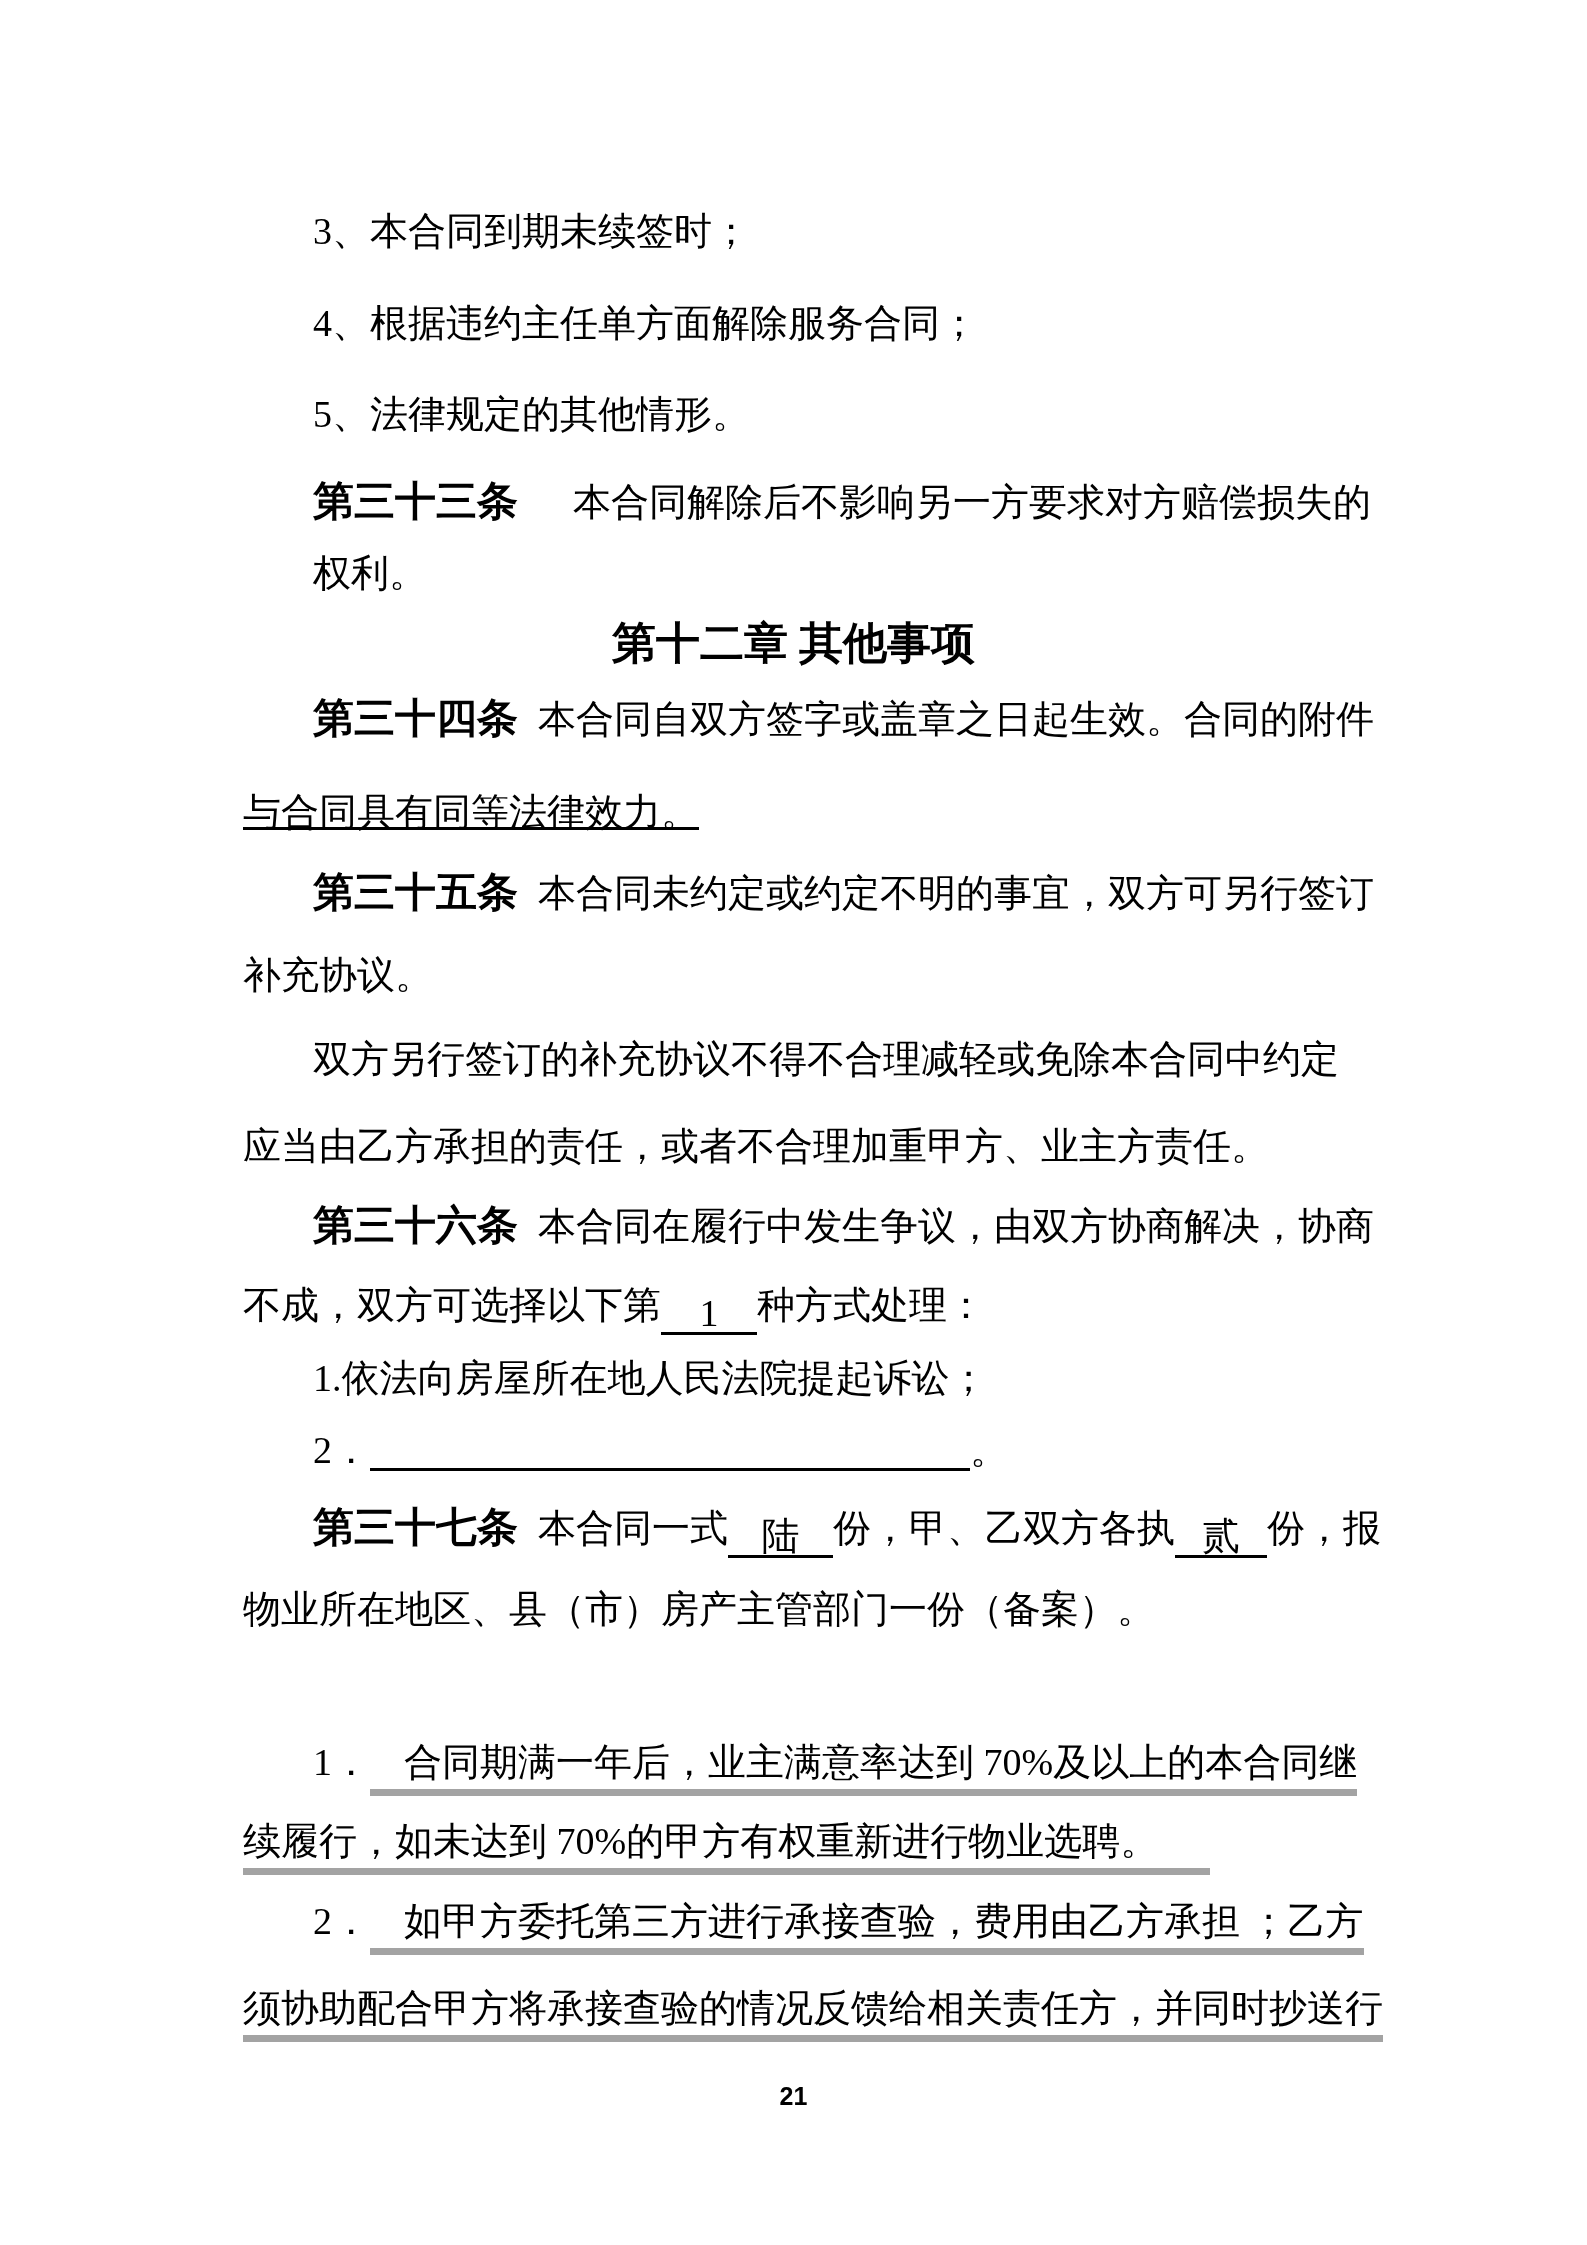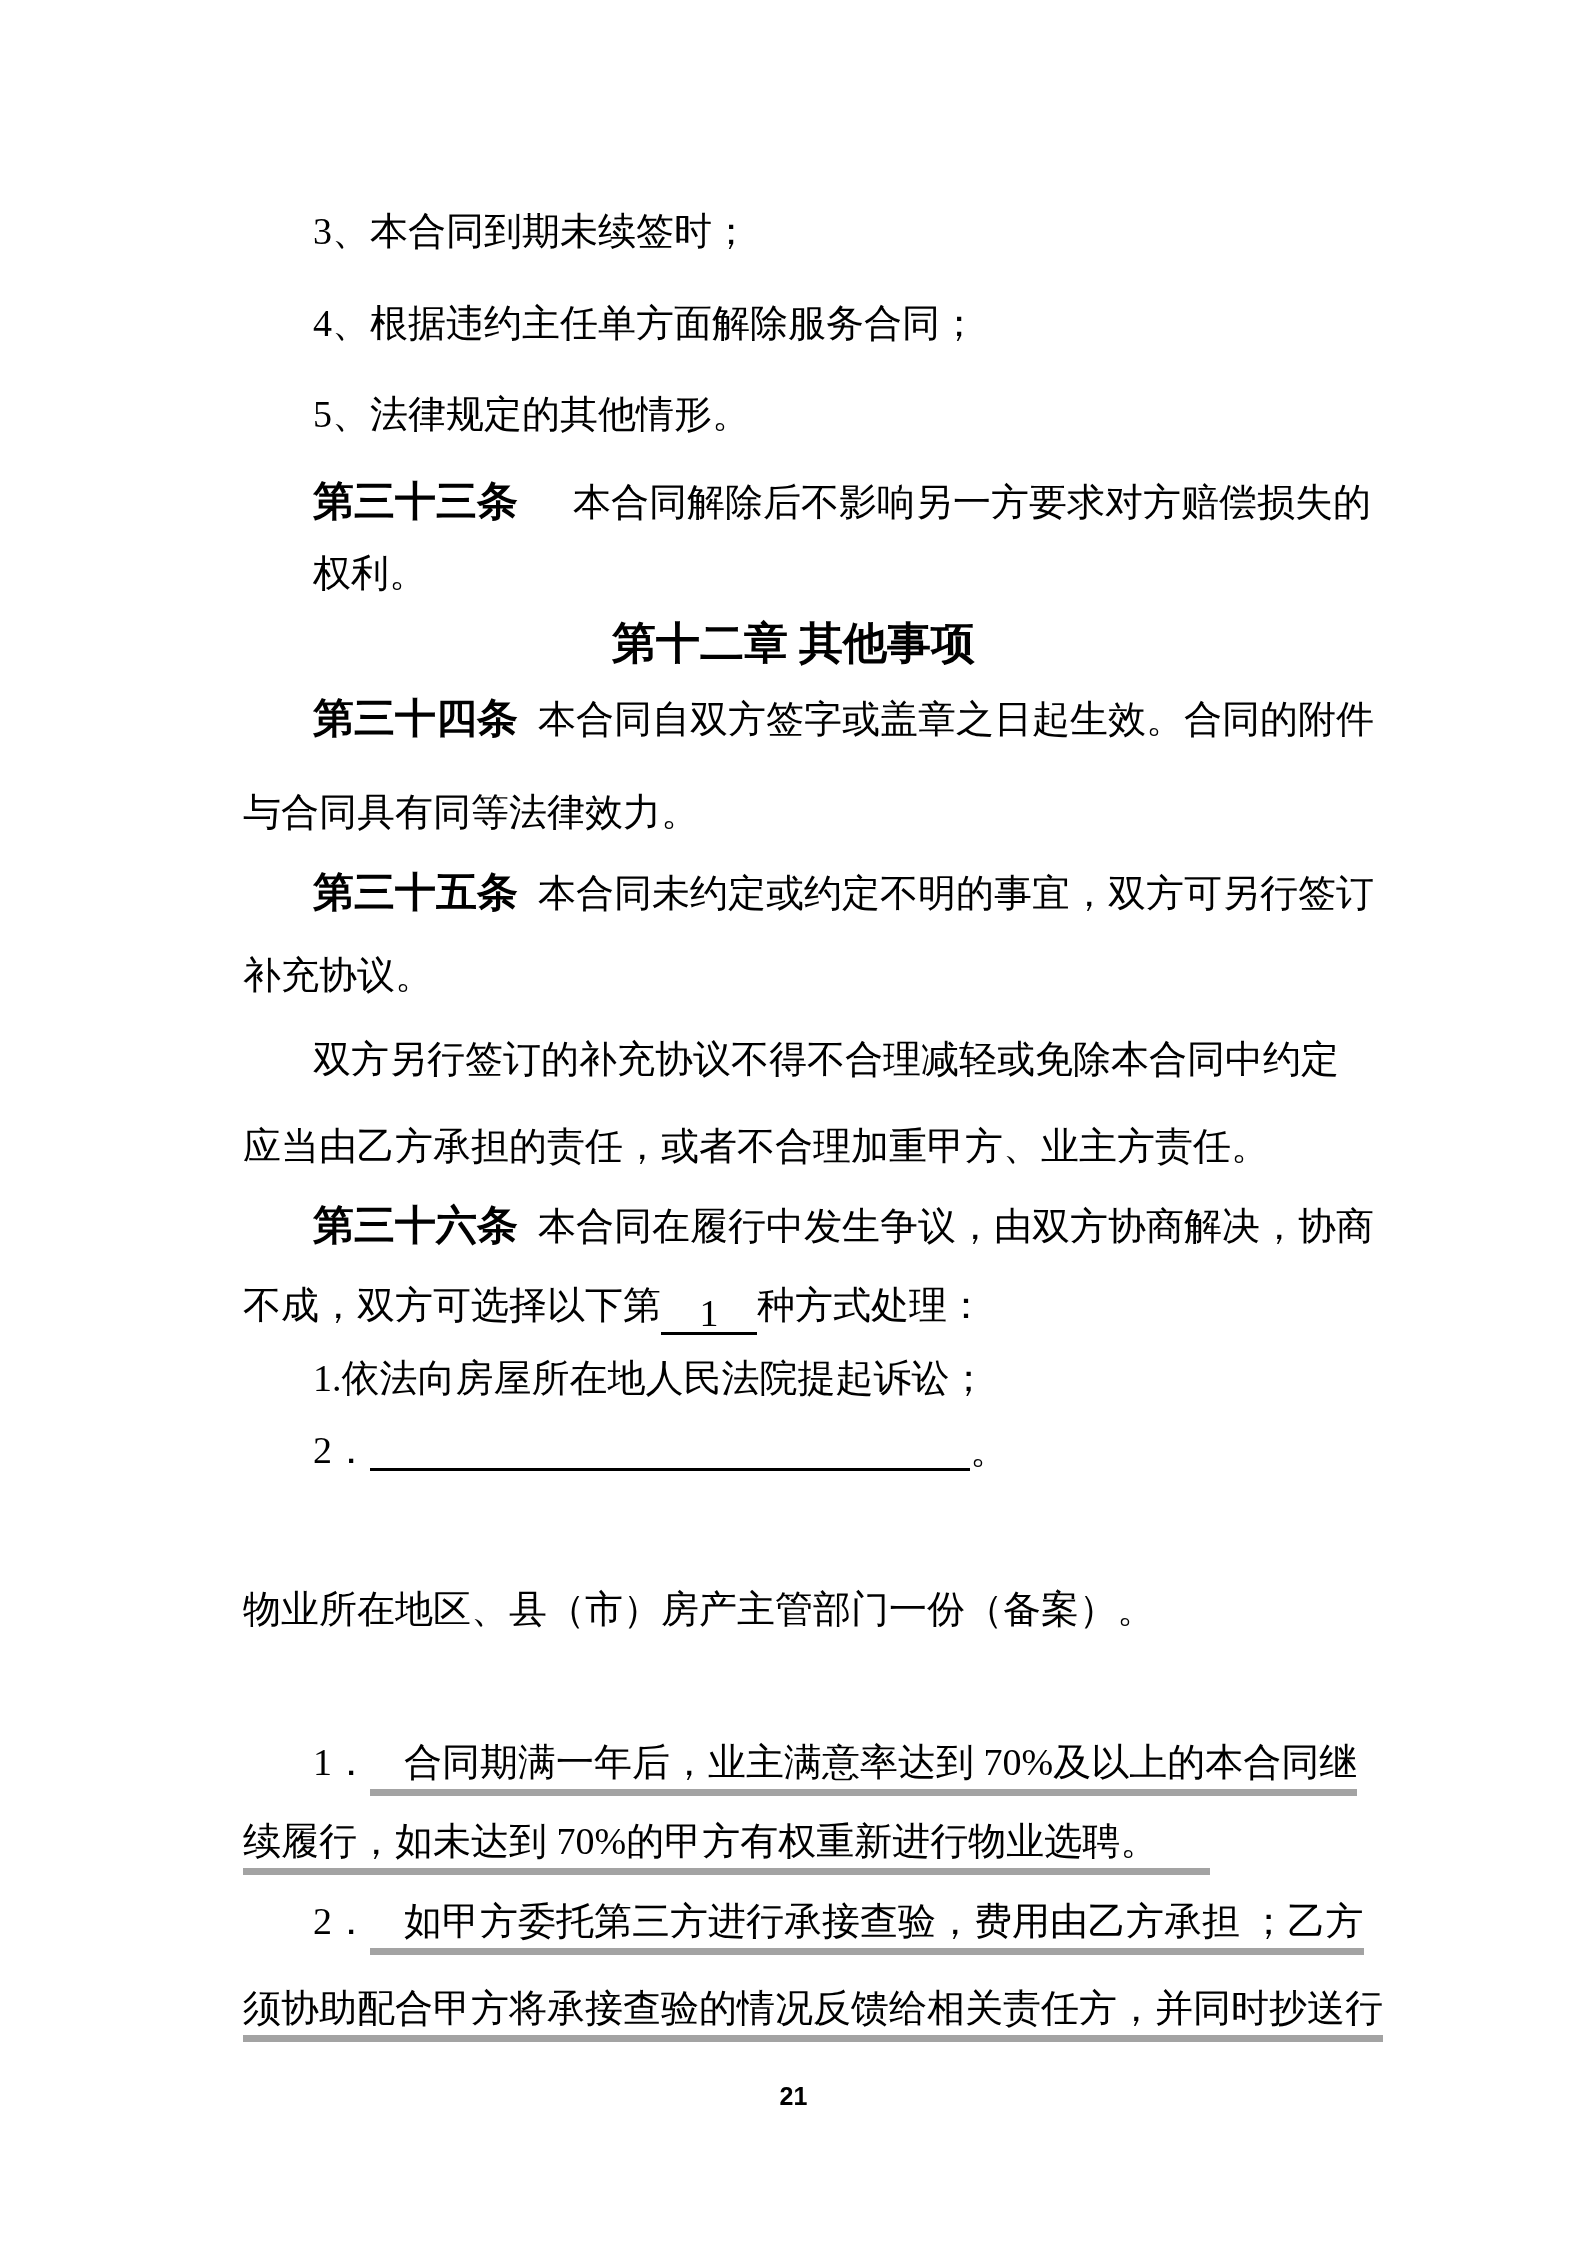--- a/index.html
+++ b/index.html
@@ -46,21 +46,21 @@
   .b-copies { width: 105px; }
   .b-each   { width: 92px; }
   .b-empty  { width: 600px; }
   .l1  { top: 204px; }
   .l2  { top: 296px; }
   .l3  { top: 387px; }
   .l4  { top: 474px; }
   .l5  { top: 546px; }
   .l6  { top: 617px; }
   .l7  { top: 691px; }
-  .l8  { top: 785px; }
+  .l8  { top: 785px; text-decoration: underline; }
   .l9  { top: 865px; }
   .l10 { top: 948px; }
   .l11 { top: 1032px; }
   .l12 { top: 1119px; }
   .l13 { top: 1198px; }
   .l14 { top: 1278px; }
   .l15 { top: 1351px; }
   .l16 { top: 1423px; }
   .l17 { top: 1500px; }
   .l18 { top: 1582px; }
@@ -113,20 +113,23 @@
 
   <div class="doc-line m l12">应当由乙方承担的责任，或者不合理加重甲方、业主方责任。</div>
   <div class="doc-line m l14">
     <span>不成，双方可选择以下第</span><span class="blank b-choice">1</span><span>种方式处理：</span>
   </div>
   <div class="doc-line ind l15">1.依法向房屋所在地人民法院提起诉讼；</div>
   <div class="doc-line ind l16">
     <span>2．</span><span class="blank b-empty"></span><span>。</span>
   </div>
 
+  <div class="doc-line ind l17">
+    <span class="lead gapS">第三十七条</span><span>本合同一式</span><span class="blank b-copies">陆</span><span>份，甲、乙双方各执</span><span class="blank b-each">贰</span><span>份，报</span>
+  </div>
   <div class="doc-line m l18">物业所在地区、县（市）房产主管部门一份（备案）。</div>
 
 
   <div class="doc-line ind l20">
     <span>1．</span><span class="u padl">合同期满一年后，业主满意率达到 70%及以上的本合同继</span>
   </div>
   <div class="doc-line m l21">
     <span class="u padr">续履行，如未达到 70%的甲方有权重新进行物业选聘。</span>
   </div>
 

